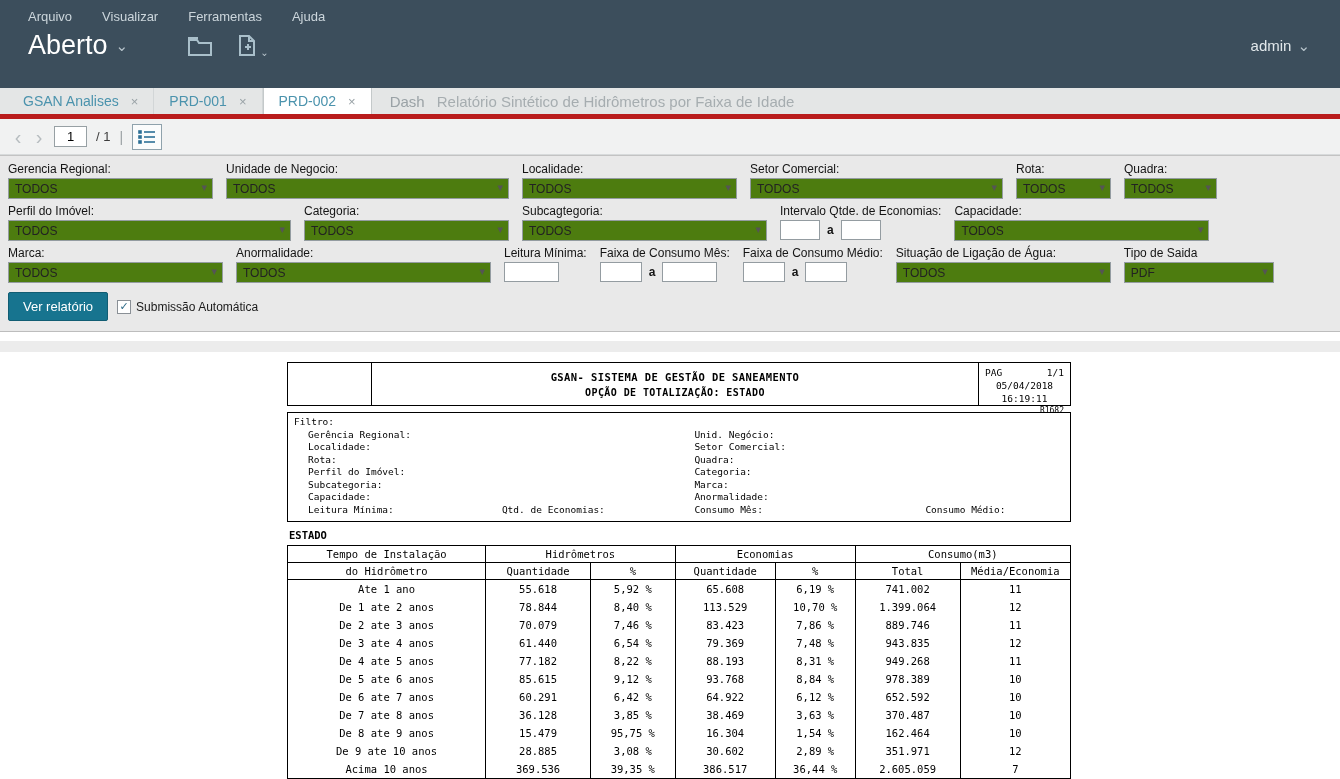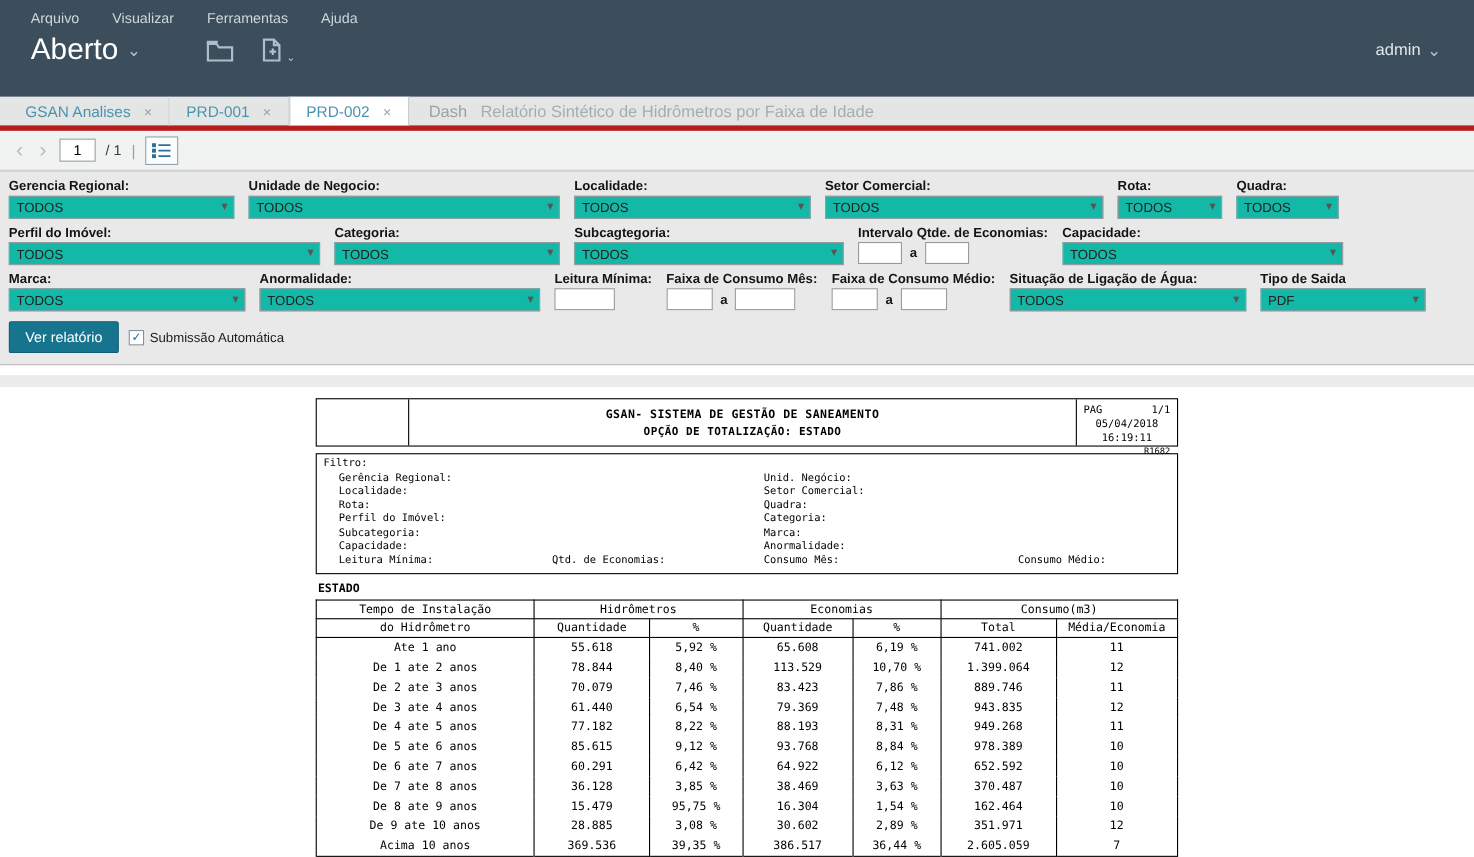--- a/index.html
+++ b/index.html
@@ -31,24 +31,24 @@
   .nav-arrow { color:#b6bcbf; font-size:20px; line-height:1; cursor:pointer; width:12px; text-align:center; }
   .page-input { width:33px; height:21px; border:1px solid #97a0a4; text-align:center; font-size:13px; background:#fff; }
   .page-total { font-size:13px; color:#3c3c3c; }
   .tsep { color:#9aa0a3; font-size:14px; }
   .toc-button { width:30px; height:26px; border:1px solid #8fa2ac; background:#fbfcfc; display:flex; align-items:center; justify-content:center; cursor:pointer; }
 
   
   .filters { background:#e9e9e9; border-top:1px solid #c3c3c3; border-bottom:1px solid #bdbdbd; padding:6px 8px 10px 8px; }
   .filter-row { display:flex; gap:13px; margin-bottom:5px; align-items:flex-start; }
   .field { display:flex; flex-direction:column; gap:2px; }
-  .field > label { font-weight:bold; font-size:12px; color:#141414; white-space:nowrap; }
+  .field > label { font-weight:normal; font-size:12px; color:#141414; white-space:nowrap; }
   .select-wrap { position:relative; }
   .select-wrap select { width:100%; height:21px; font-size:12px; font-family:"Liberation Sans",sans-serif;
-    border:1px solid #949ca1; background:#14b8a6; color:#222; border-radius:0;
+    border:1px solid #949ca1; background:#4d7c0f; color:#222; border-radius:0;
     -webkit-appearance:none; appearance:none; padding:0 20px 0 6px; }
   .select-wrap::after { content:"▾"; position:absolute; right:6px; top:3px; font-size:11px; color:#555; pointer-events:none; }
   .field input[type="text"] { height:20px; border:1px solid #949ca1; background:#fff; font-size:12px; padding:0 4px; }
   .range { display:flex; align-items:center; gap:7px; }
   .rsep { font-weight:bold; font-size:12px; color:#141414; }
   .actions { margin-top:9px; display:flex; align-items:center; gap:9px; }
   .submit { background:#17748f; color:#fff; border:1px solid #115d73; font-size:13px; padding:6px 14px; border-radius:2px; cursor:pointer; font-family:"Liberation Sans",sans-serif; }
   .auto { display:flex; align-items:center; gap:5px; font-size:12px; color:#1a1a1a; cursor:pointer; }
   .cb { width:14px; height:14px; border:1px solid #8a9096; background:#fff; display:inline-flex; align-items:center; justify-content:center; font-size:11px; color:#2d6a87; }
 

